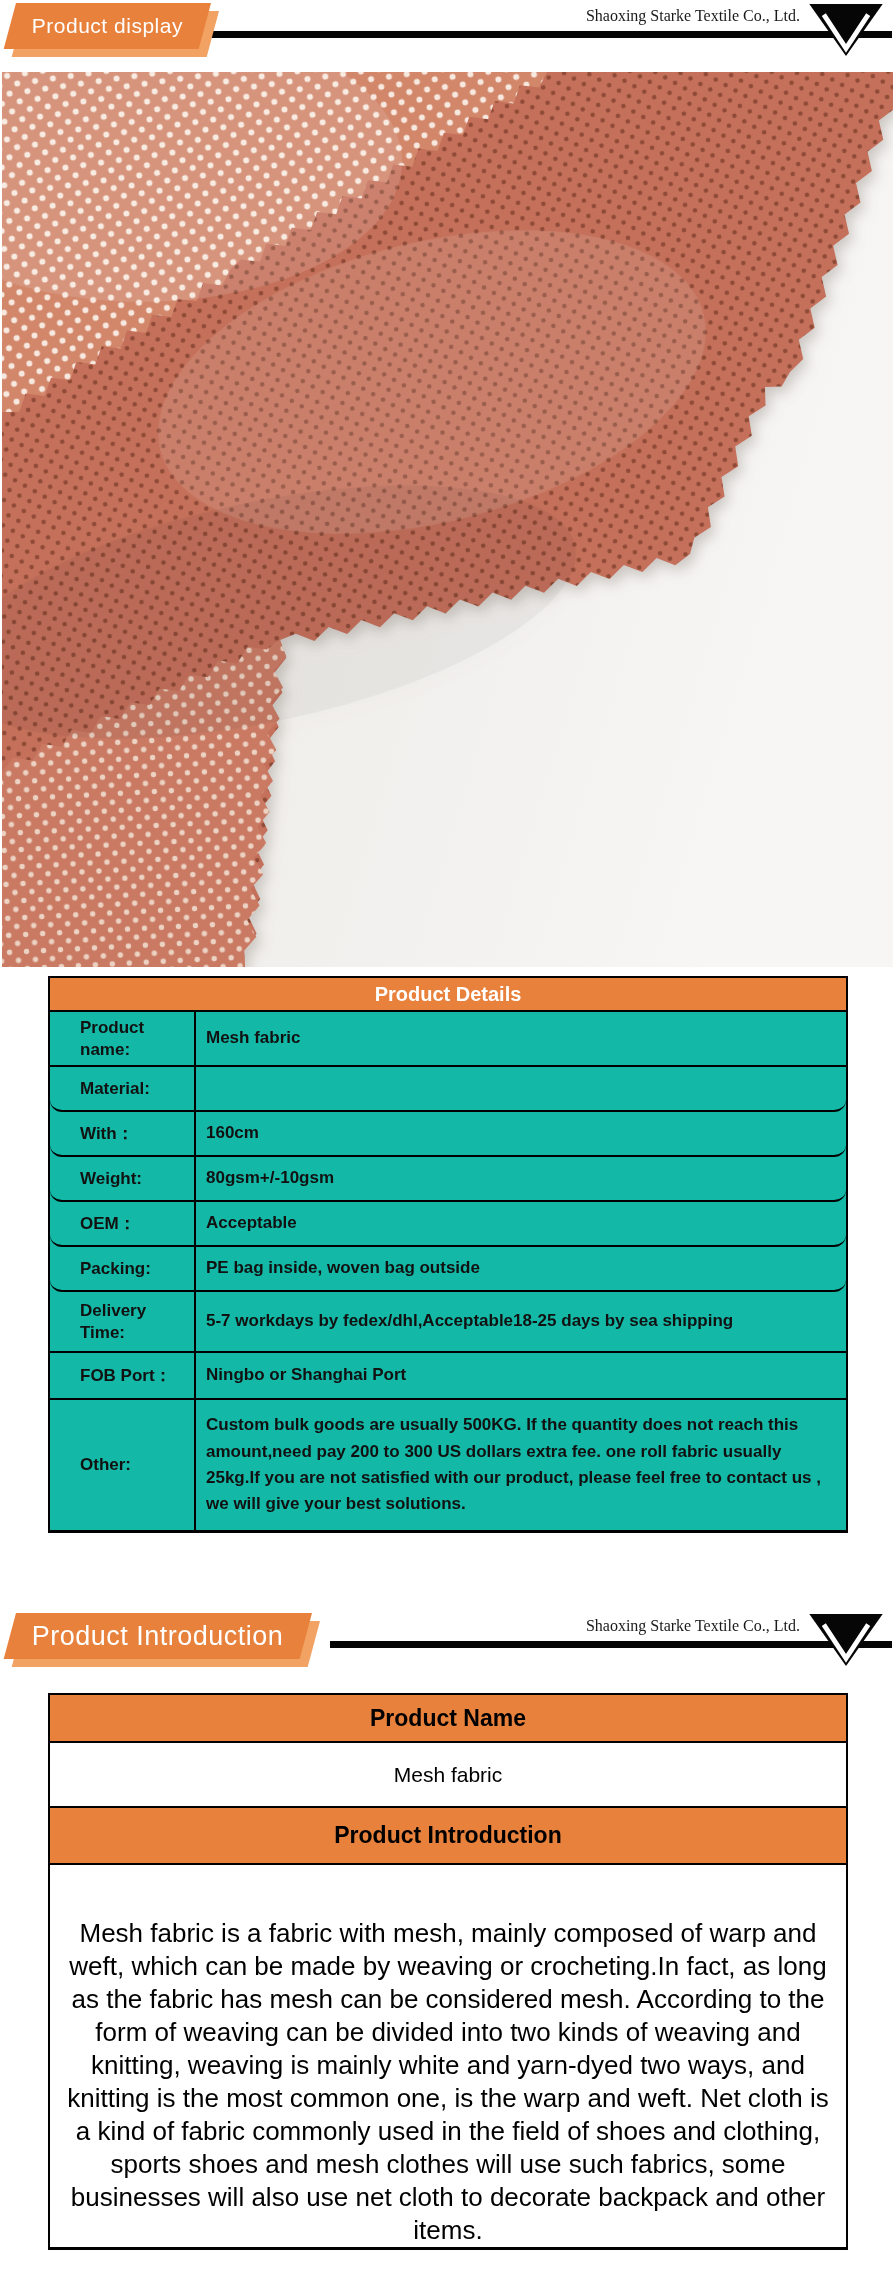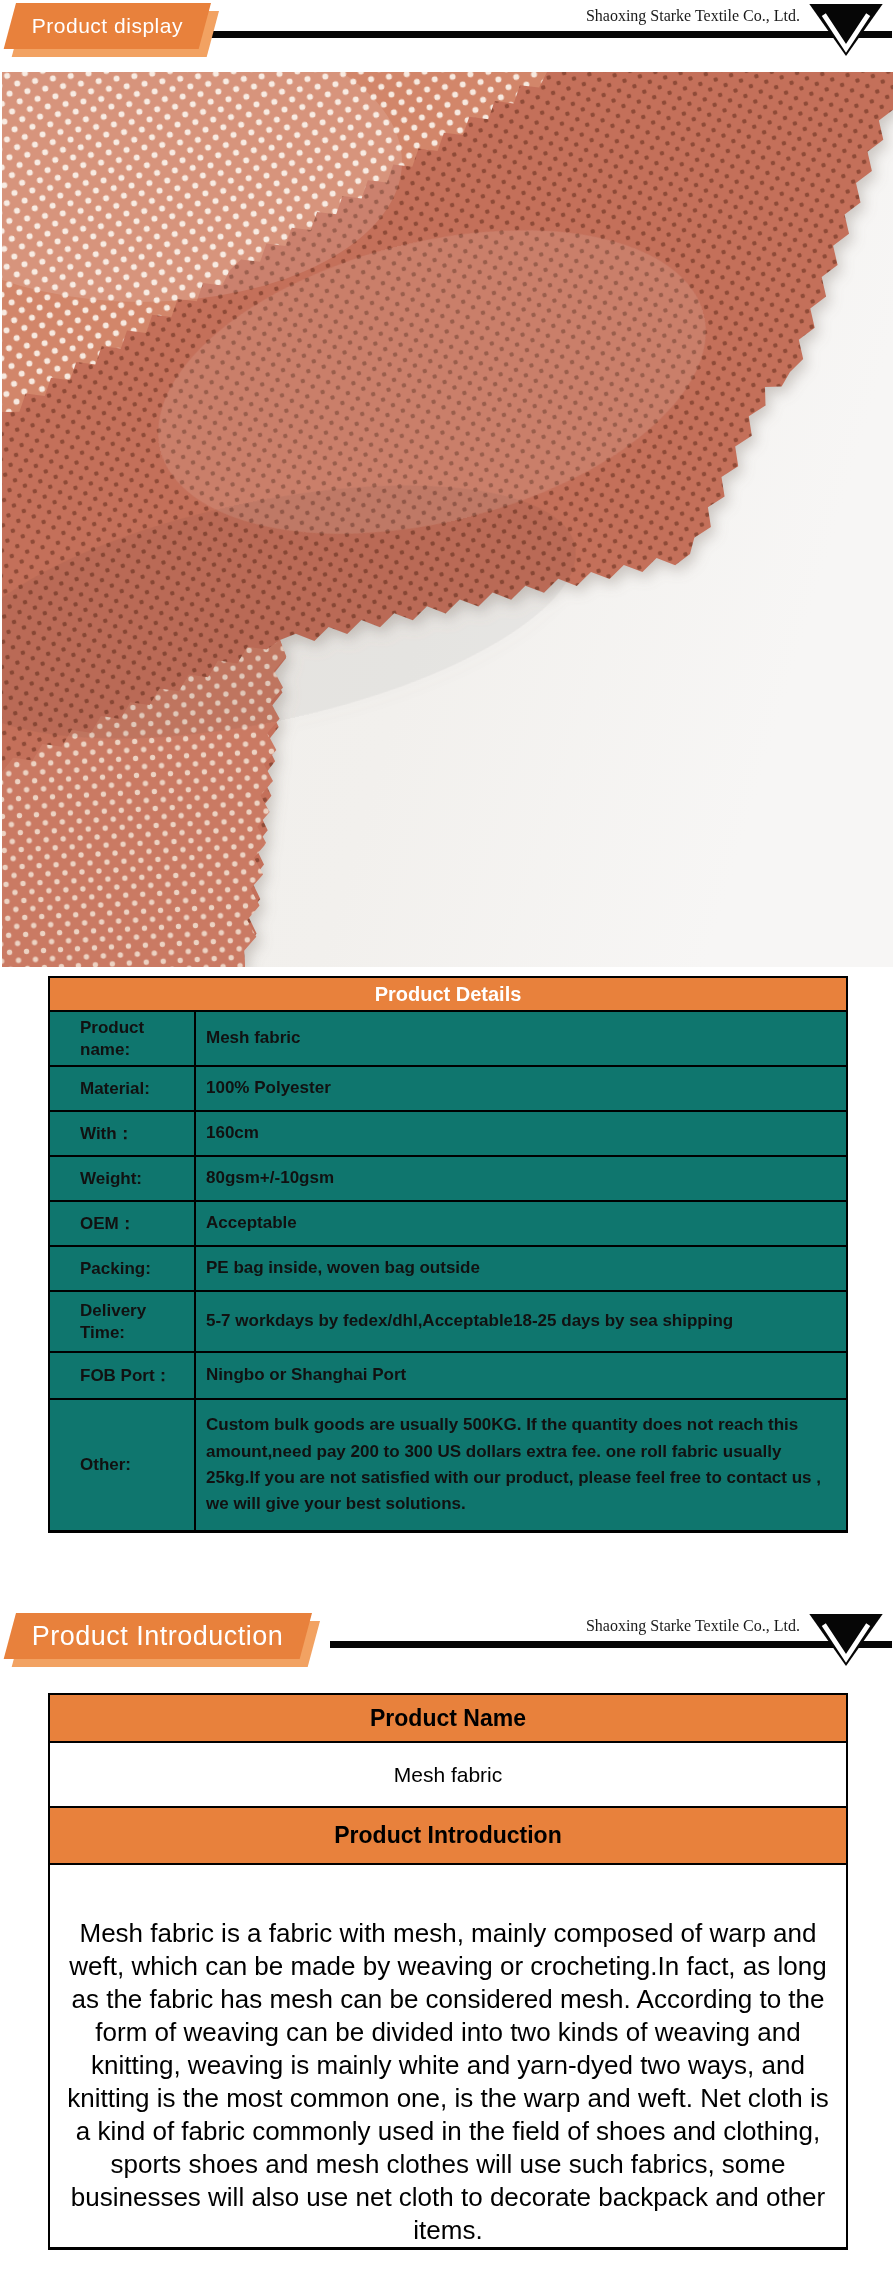--- a/index.html
+++ b/index.html
@@ -23,30 +23,30 @@
   .line2{left:330px;}
   .company{position:absolute;top:7px;right:95px;font-family:"Liberation Serif","DejaVu Serif",serif;
            font-size:16px;color:#1a1a1a;white-space:nowrap;z-index:2;}
   .logo{position:absolute;top:2px;right:9px;width:80px;height:56px;z-index:4;}
 
   
   #photo{position:absolute;left:2px;top:72px;width:891px;height:895px;}
 
   
   .details-table{position:absolute;left:48px;top:976px;width:800px;box-sizing:border-box;
-                 border:2px solid #000;border-bottom-width:3px;background:#0f766e;}
+                 border:2px solid #000;border-bottom-width:3px;background:#14b8a6;}
   .dt-header{height:32px;background:#E8813C;border-bottom:2px solid #000;color:#fff;
              font-size:20px;font-weight:bold;display:flex;align-items:center;justify-content:center;}
   .dt-row{display:grid;grid-template-columns:146px 1fr;border-bottom:2px solid #000;}
   .dt-row:last-child{border-bottom:none;}
   .dt-label{border-right:2px solid #000;font-weight:bold;font-size:17px;line-height:1.25;
             padding:2px 2px 2px 6px;display:flex;align-items:center;margin-left:24px;}
   .dt-value{font-weight:bold;font-size:17px;line-height:1.35;
             padding:2px 8px 2px 10px;display:flex;align-items:center;}
-  .rh53{min-height:53px;} .rh43{min-height:43px;} .rh59{min-height:59px;}
+  .rh53{min-height:53px;} .rh43{min-height:43px;border-radius:12px;} .rh59{min-height:59px;}
   .rh45{min-height:45px;} .rh130{min-height:130px;}
   .dt-row.rh130 .dt-value{line-height:1.55;border-radius:31px;}
 
   
   .intro-table{position:absolute;left:48px;top:1693px;width:800px;box-sizing:border-box;
                border:2px solid #000;border-bottom-width:3px;background:#fff;}
   .it-band{background:#E8813C;color:#000000;font-weight:bold;text-align:center;
            border-bottom:2px solid #000;}
   .it-band.b1{height:46px;line-height:46px;font-size:23px;}
   .it-band.b2{height:55px;line-height:55px;font-size:23px;}
@@ -114,21 +114,20 @@
 
   <div class="details-table">
     <div class="dt-header">Product Details</div>
 
     <div class="dt-row rh53">
       <div class="dt-label">Product name:</div>
       <div class="dt-value">Mesh fabric</div>
     </div>
     <div class="dt-row rh43">
       <div class="dt-label">Material:</div>
-      <div class="dt-value">100% Polyester</div>
     </div>
     <div class="dt-row rh43">
       <div class="dt-label">With：</div>
       <div class="dt-value">160cm</div>
     </div>
     <div class="dt-row rh43">
       <div class="dt-label">Weight:</div>
       <div class="dt-value">80gsm+/-10gsm</div>
     </div>
     <div class="dt-row rh43">

